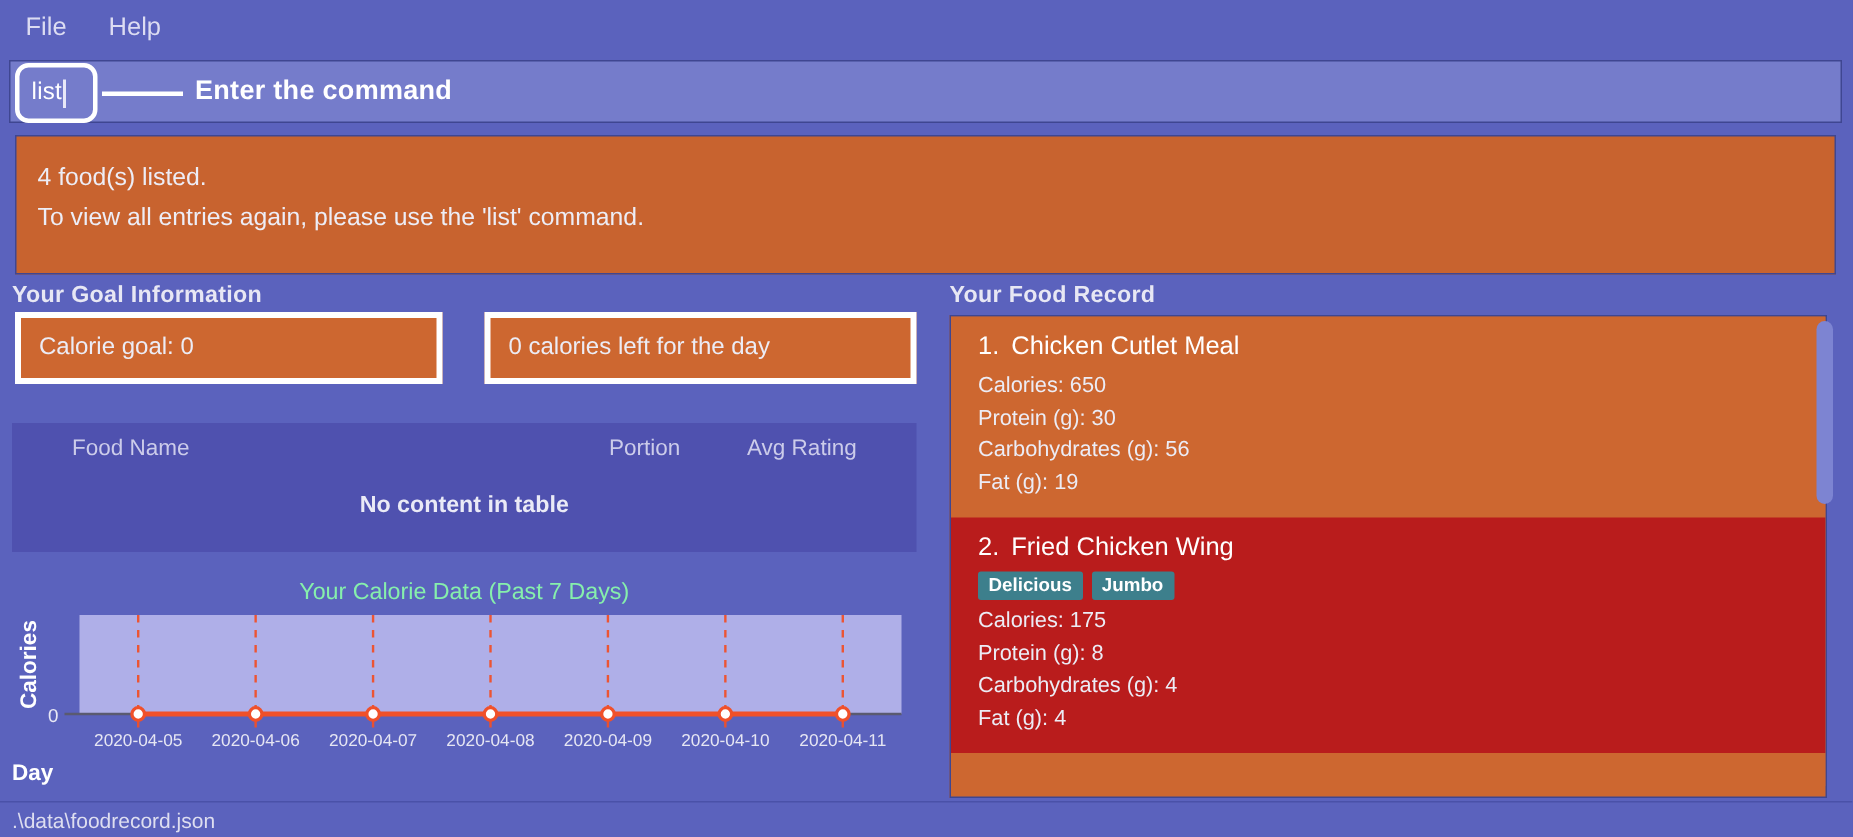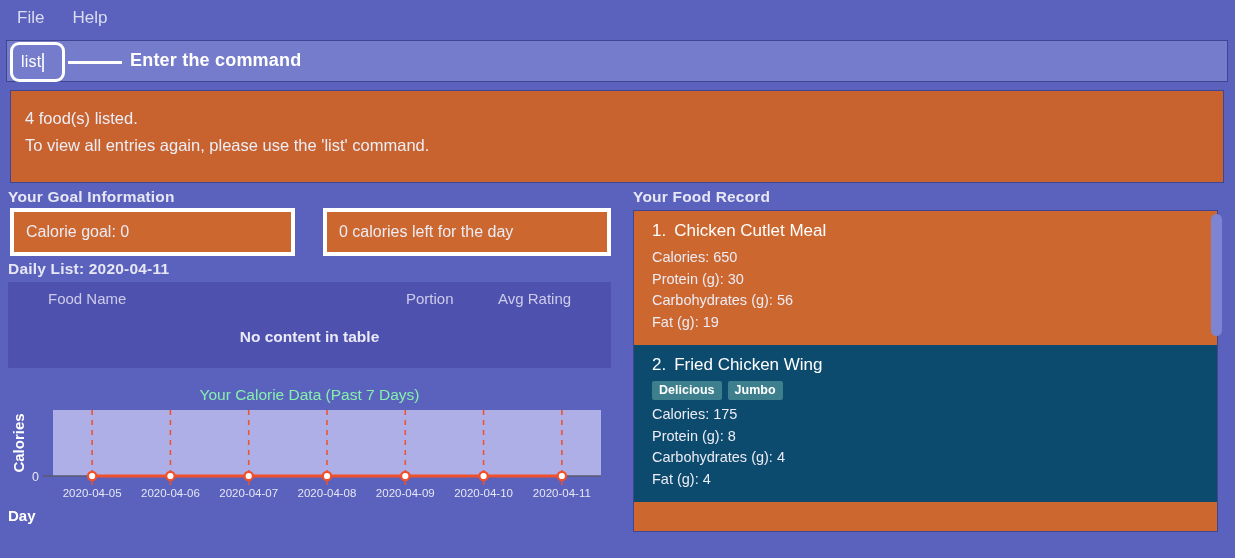--- a/index.html
+++ b/index.html
@@ -101,21 +101,21 @@
 
   
   .right-pane { position: absolute; left: 625px; top: 188px; width: 600px; height: 350px; }
   .record-title { position: absolute; left: 8px; top: 0px; }
   .record-list {
     position: absolute; left: 8px; top: 22px; width: 585px; height: 322px;
     overflow: hidden; border: 1px solid #3f4691; background: #cd6730;
   }
   .food-card { position: relative; padding: 10px 14px 12px 18px; }
   .food-card.odd  { background: #cd6730; }
-  .food-card.even { background: #0c4a6e; }
+  .food-card.even { background: #b91c1c; }
   .food-name {
     color: #ffffff; font-size: 17px; font-weight: normal; margin-bottom: 6px;
   }
   .food-index { display: inline-block; margin-right: 8px; }
   .tags { display: flex; gap: 6px; margin-bottom: 4px; }
   .tag {
     background: #3d7f8c; color: #ffffff; font-size: 12.5px; font-weight: bold;
     padding: 2px 7px 3px 7px; border-radius: 2px; line-height: 1.15;
   }
   .food-stat { color: #ececf5; font-size: 14.5px; line-height: 21.5px; }
@@ -163,21 +163,20 @@
 
     <div class="section-title goal-title">Your Goal Information</div>
 
     <div class="goal-card left" style="top:20px;">
       <span>Calorie goal: 0</span>
     </div>
     <div class="goal-card right" style="top:20px;">
       <span>0 calories left for the day</span>
     </div>
 
-    <div class="section-title daily-title">Daily List: 2020-04-11</div>
 
     <div class="table-box">
       <div class="table-head">
         <div class="th name">Food Name</div>
         <div class="th portion">Portion</div>
         <div class="th rating">Avg Rating</div>
       </div>
       <div class="table-empty">No content in table</div>
     </div>
 
@@ -236,14 +235,17 @@
           <div class="food-stat">Carbohydrates (g): 4</div>
           <div class="food-stat">Fat (g): 4</div>
         </div>
         <div class="food-card odd"></div>
       </div>
     <div class="vscroll">
       <div class="vthumb"></div>
     </div>
   </div>
 
+  <div class="statusbar">
+    <span>.\data\foodrecord.json</span>
+  </div>
 
 </div>
 
 </body></html>

